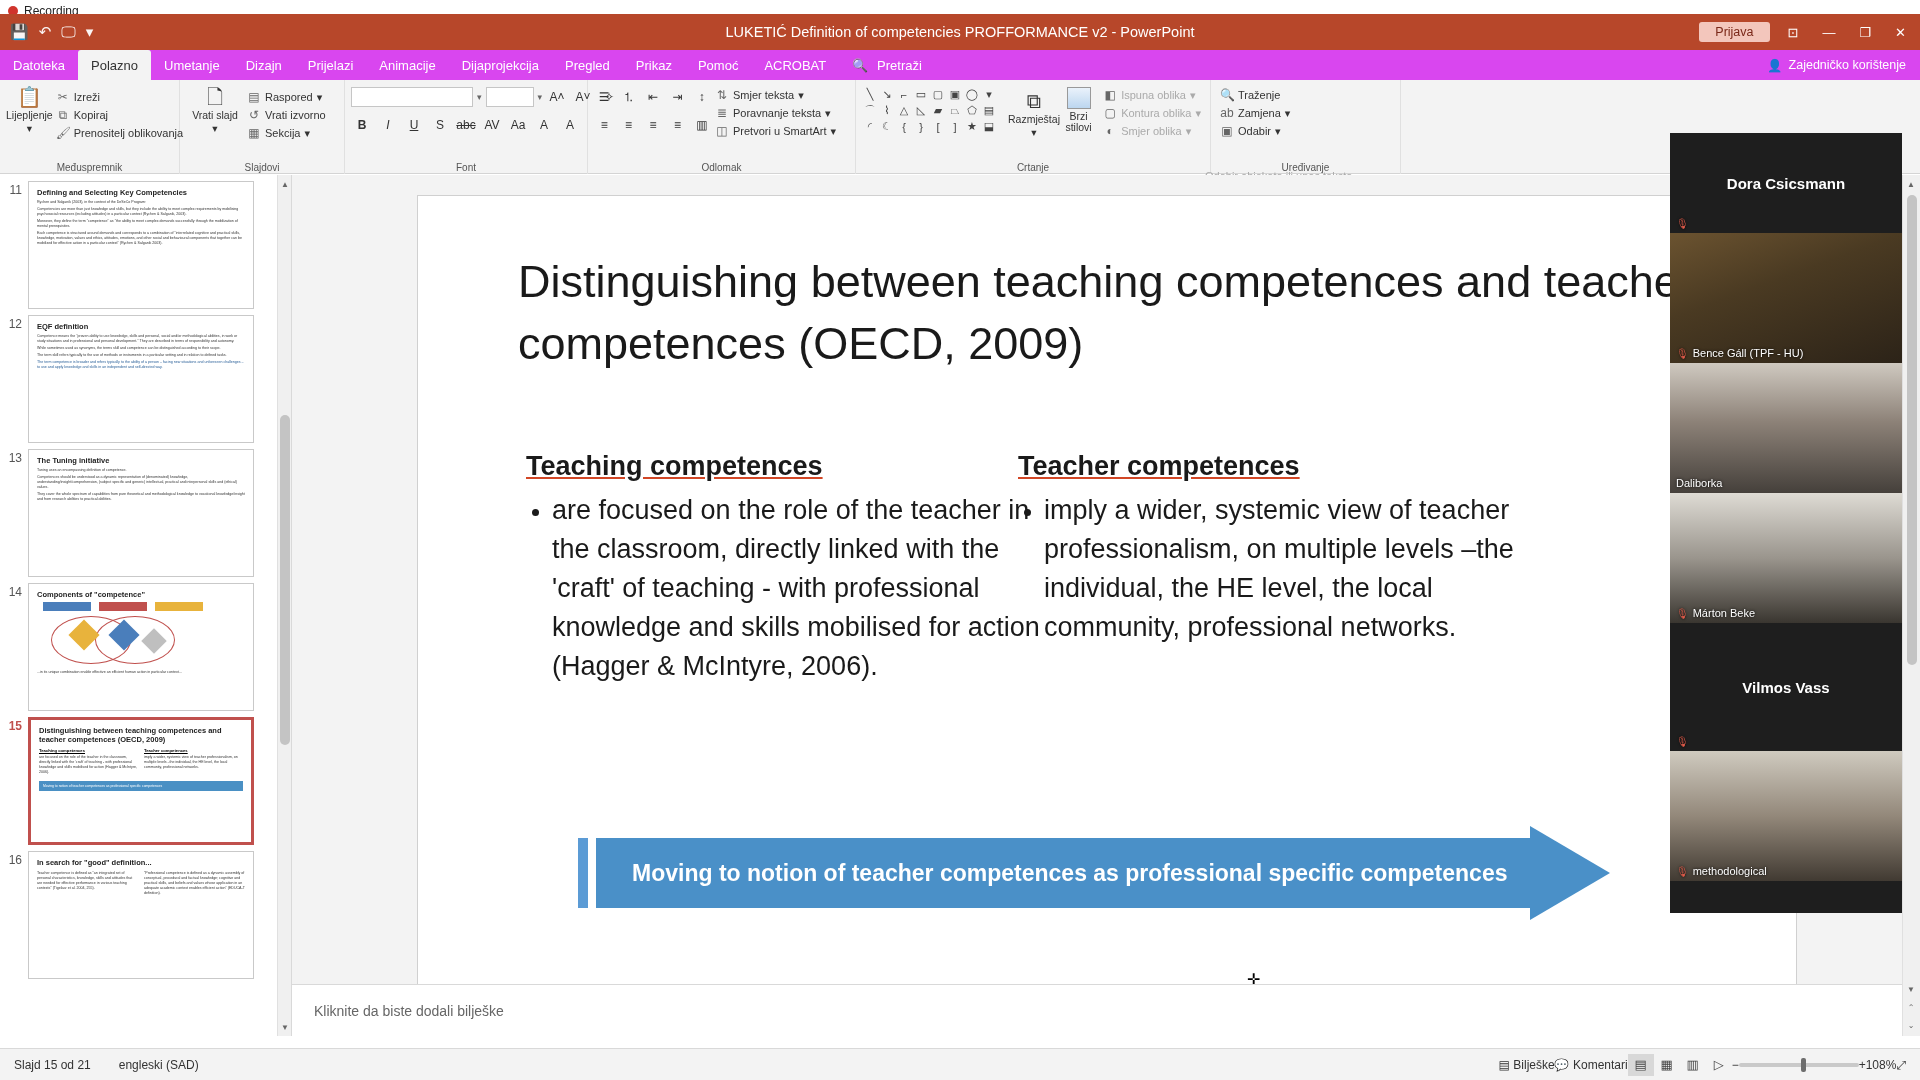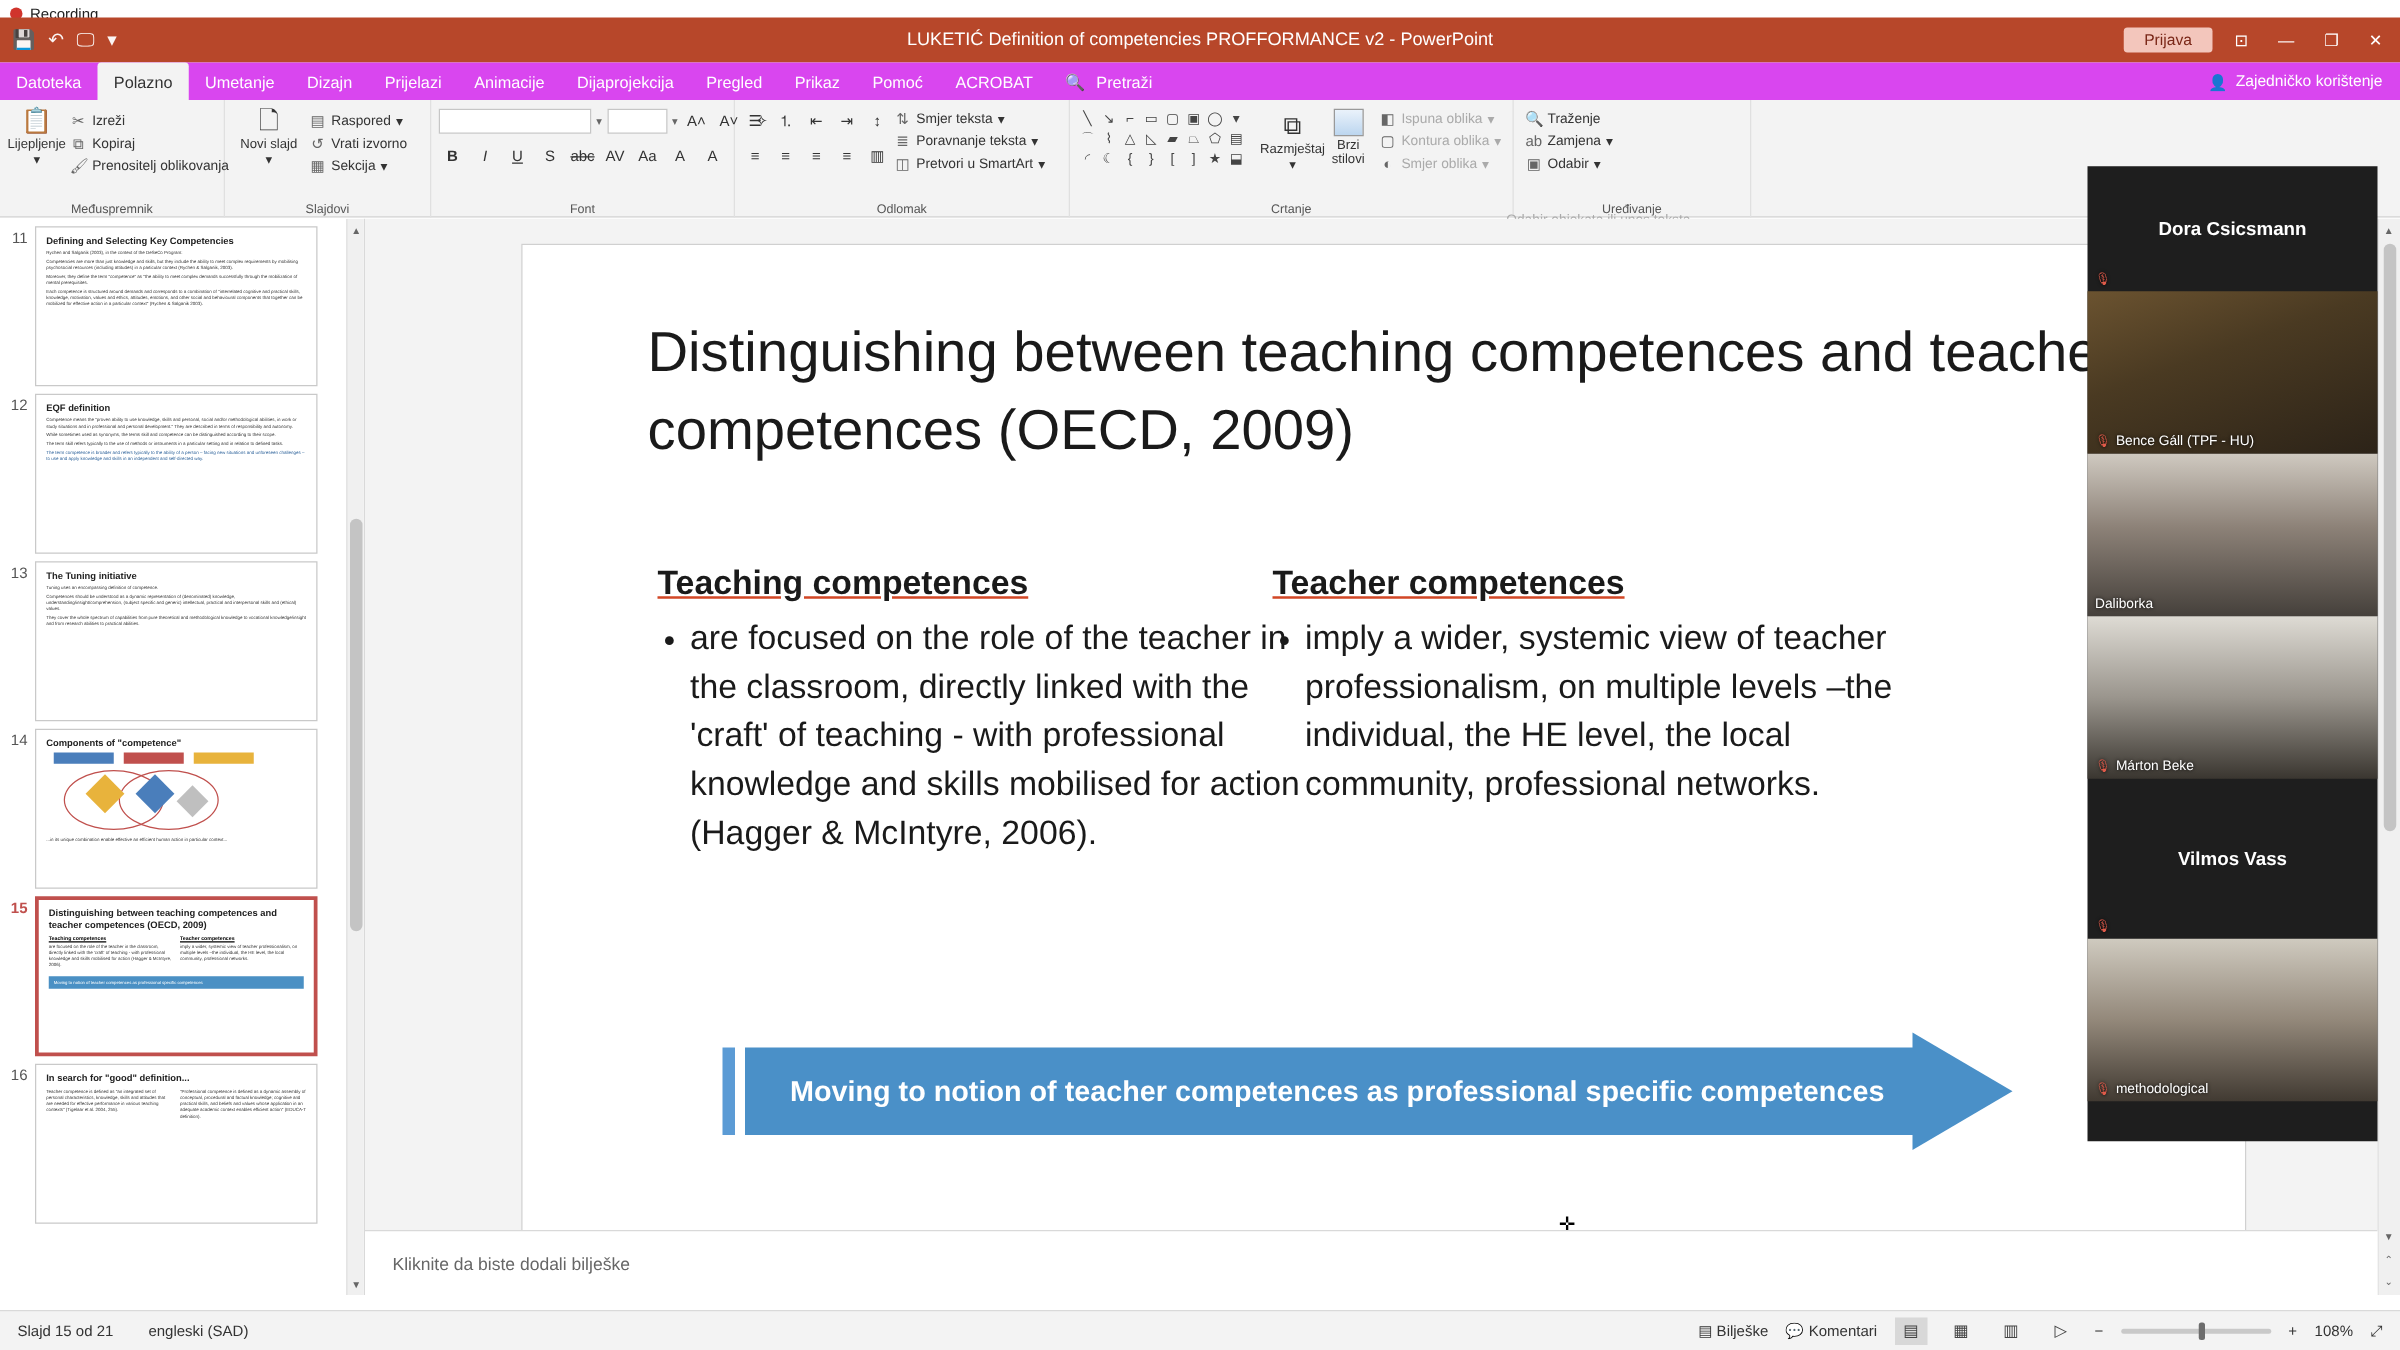--- a/index.html
+++ b/index.html
@@ -164,21 +164,21 @@
   .photo3 { background: linear-gradient(180deg,#dedbd4 0%,#9a958d 50%,#3a3630 100%); }
   .photo4 { background: linear-gradient(180deg,#cfcabf 0%,#93887a 50%,#413a32 100%); }
 
   
   .statusbar {
     position: absolute; left: 0; bottom: 0; width: 1920px; height: 32px;
     background: #f3f3f3; border-top: 1px solid #d9d9d9;
     display: flex; align-items: center; font-size: 12px; color: #333;
   }
   .sb-left { display: flex; gap: 28px; margin-left: 14px; }
-  .sb-right { margin-left: auto; display: flex; align-items: center; gap: 14px; margin-right: 14px; }
+  .sb-right { margin-left: auto; display: flex; align-items: center; margin-right: 14px; }
   .viewbtn { width: 26px; height: 22px; display: flex; align-items: center; justify-content: center; font-size: 13px; color: #444; }
   .viewbtn.active { background: #d8d8d8; }
   .zoomtrack { position: relative; width: 120px; height: 4px; background: #c9c9c9; border-radius: 2px; }
   .zoomknob { position: absolute; left: 62px; top: -5px; width: 5px; height: 14px; background: #6d6d6d; border-radius: 2px; }
 </style>
 </head>
 <body>
 
 <div id="app">
 
@@ -247,21 +247,21 @@
           <span class="gl">🖌</span>
           <span>Prenositelj oblikovanja</span>
         </div>
       </div>
       <div class="grp-label">Međuspremnik</div>
     </div>
 
     <div class="grp" style="width:165px;">
       <div class="bigbtn">
         <span class="gl">🗋</span>
-        <span class="tx">Novi slajd</span>
+        <span class="tx">Vrati slajd</span>
         <span class="tx">▾</span>
       </div>
       <div class="col" style="padding-top:6px;">
         <div class="smbtn">
           <span class="gl">▤</span>
           <span>Raspored</span>
             <span>▾</span>
         </div>
         <div class="smbtn">
           <span class="gl">↺</span>

